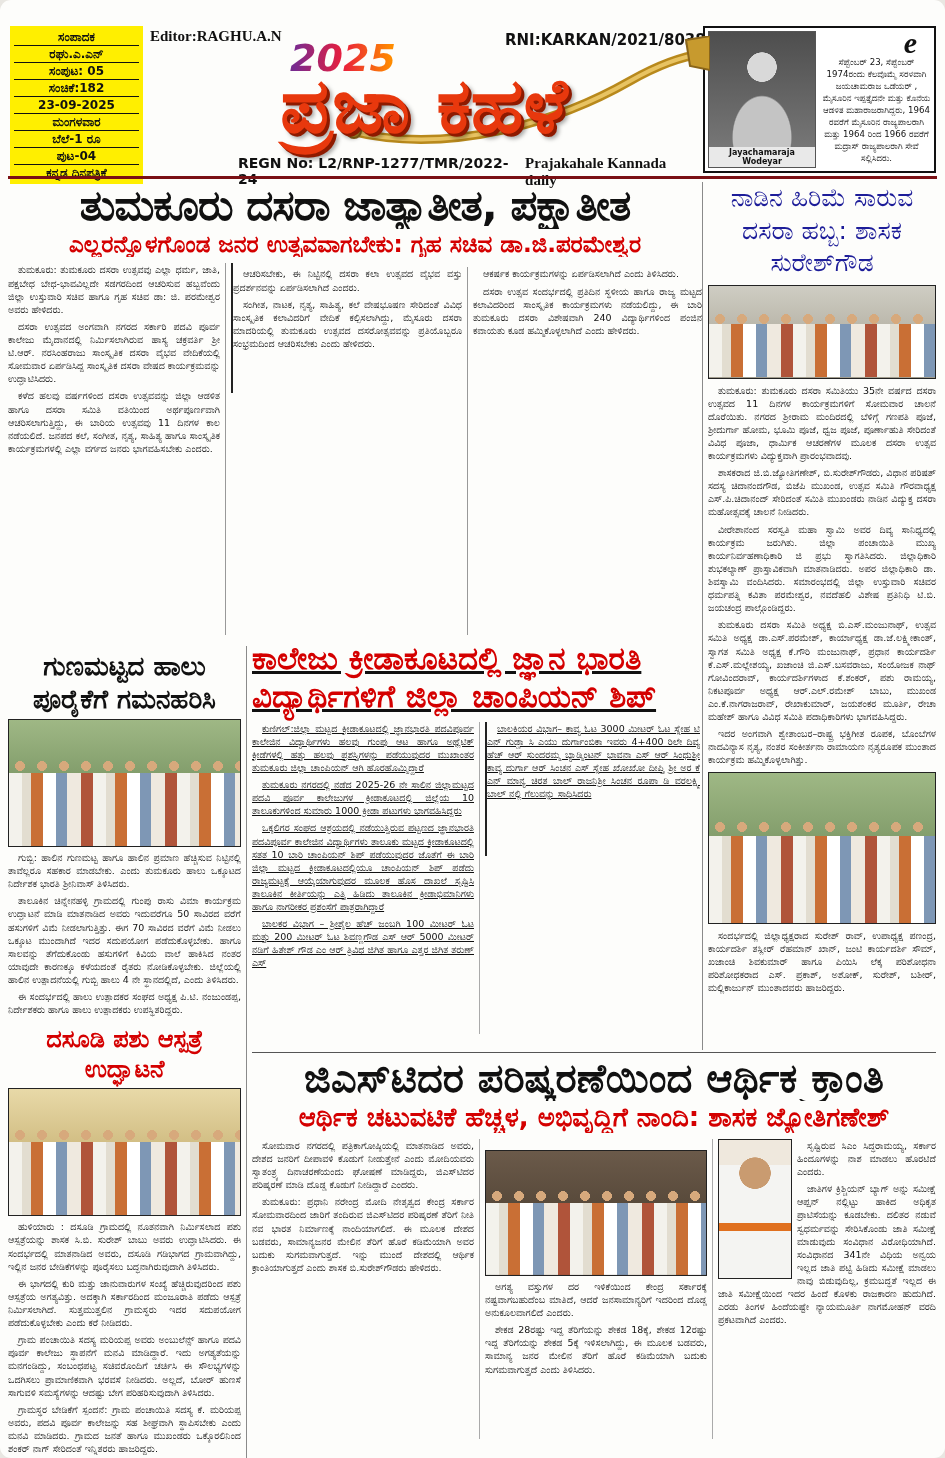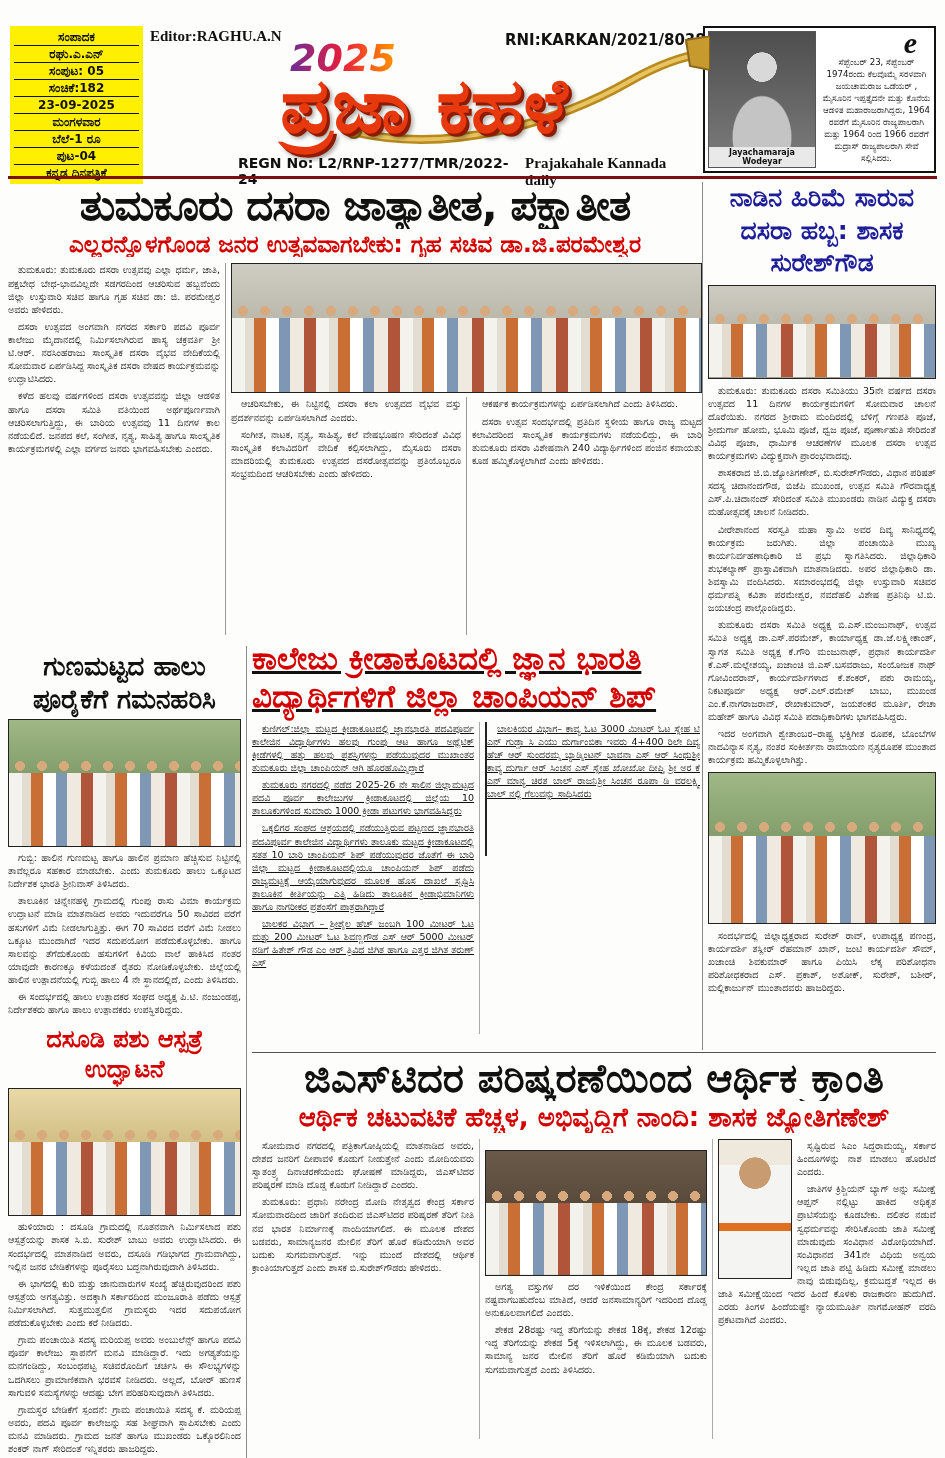--- a/index.html
+++ b/index.html
@@ -1,17 +1,17 @@
 <!DOCTYPE html>
 <html><head>
 <meta charset="utf-8">
 <style>
   html,body{margin:0;padding:0;background:#e9e7e2;}
   .page{position:relative;width:945px;height:1458px;margin:0 auto;background:#fdfdfb;
-        font-family:"DejaVu Sans",sans-serif;color:#111;overflow:hidden;}
+        font-family:"DejaVu Sans",sans-serif;color:#111;overflow:hidden;border-radius:11px;}
   
   .infobox{position:absolute;left:10px;top:26px;width:133px;background:#ffef00;
            padding:3px 4px;box-sizing:border-box;text-align:center;}
   .infobox .il{font-size:12px;font-weight:bold;line-height:14px;border-bottom:1px solid #111;
                padding:1px 0;white-space:nowrap;overflow:hidden;}
   .infobox .il:last-child{border-bottom:none;}
   .editor{position:absolute;left:150px;top:28px;font-size:15px;font-weight:bold;
           font-family:"Liberation Serif",serif;}
   .rni{position:absolute;left:505px;top:31px;font-size:15px;font-weight:bold;}
   .year{position:absolute;left:248px;top:36px;width:190px;text-align:center;
@@ -46,21 +46,21 @@
   p.b{font-size:9.5px;line-height:1.38;text-align:justify;margin:0 0 4px;text-indent:10px;}
   .col{overflow:hidden;}
   
   .lead{position:absolute;left:8px;top:182px;width:694px;height:464px;overflow:hidden;}
   .lead h1{margin:0;font-size:42px;line-height:1.12;text-align:center;font-weight:bold;
            letter-spacing:-1px;white-space:nowrap;overflow:hidden;}
   .lead h2{margin:2px 0 0;font-size:23px;line-height:1.15;text-align:center;font-weight:bold;
            color:#d40000;white-space:nowrap;overflow:hidden;}
   .lead .row{display:flex;margin-top:6px;height:372px;}
   .lead .cA{width:212px;padding-right:5px;border-right:1px solid #999;}
-  .lead .ctr{flex:1;display:flex;flex-direction:column;padding-left:5px;}
+  .lead .ctr{flex:1;display:flex;flex-direction:row;padding-left:5px;}
   .lead .subrow{flex:1;display:flex;margin-top:4px;overflow:hidden;}
   .lead .cB{flex:1;padding-right:5px;border-right:1px solid #999;}
   .lead .cC{flex:1;padding-left:5px;}
   
   .photo{position:relative;overflow:hidden;border:1px solid #222;background:#9aa58b;}
   .photo::before{content:"";position:absolute;inset:0;
     background-image:
       radial-gradient(circle 5px at 11px 7px, #d7a97c 97%, transparent),
       repeating-linear-gradient(90deg,#f3f2ec 0 13px,#e2ddd0 13px 22px,#c96f35 22px 34px,
         #ffffff 34px 47px,#7e97b5 47px 58px,#efe9df 58px 72px,#b0543a 72px 84px),
@@ -69,21 +69,21 @@
     background-position:0 35%,left bottom,left top;
     background-repeat:repeat-x,no-repeat,no-repeat;}
   .photo.green{--bd1:#9fb885;--bd2:#5d7a4a;}
   .photo.indoor{--bd1:#e8d9a8;--bd2:#b59a55;}
   .photo.dark{--bd1:#6b5a4a;--bd2:#3f3426;}
   .portrait{position:relative;overflow:hidden;border:1px solid #222;
     background:radial-gradient(circle 16px at 50% 24%, #c99b70 97%, transparent),
                linear-gradient(180deg,#efe8dd 0 18%,#f4f4f2 18% 60%,#e0701f 60% 66%,#f4f4f2 66% 100%);}
   
   .sg{position:absolute;left:708px;top:182px;width:228px;height:866px;overflow:hidden;}
-  .sg h1{margin:0;font-size:25px;line-height:1.3;text-align:center;font-weight:bold;color:#1d1d99;}
+  .sg h1{margin:0;font-size:25px;line-height:1.3;text-align:center;font-weight:normal;color:#1d1d99;}
   .sg .ph1{height:92px;margin:5px 0;}
   .sg .ph2{height:150px;margin:5px 0;}
   
   .milk{position:absolute;left:8px;top:648px;width:233px;height:810px;overflow:hidden;}
   .milk h1{margin:2px 0;font-size:26px;line-height:1.25;text-align:center;font-weight:bold;}
   .milk .ph{height:126px;margin:4px 0;}
   .milk h2{margin:8px 0 4px;font-size:24px;line-height:1.25;text-align:center;font-weight:bold;
            color:#d40000;}
   
   .clg{position:absolute;left:252px;top:640px;width:448px;height:410px;overflow:hidden;text-decoration:underline;}

